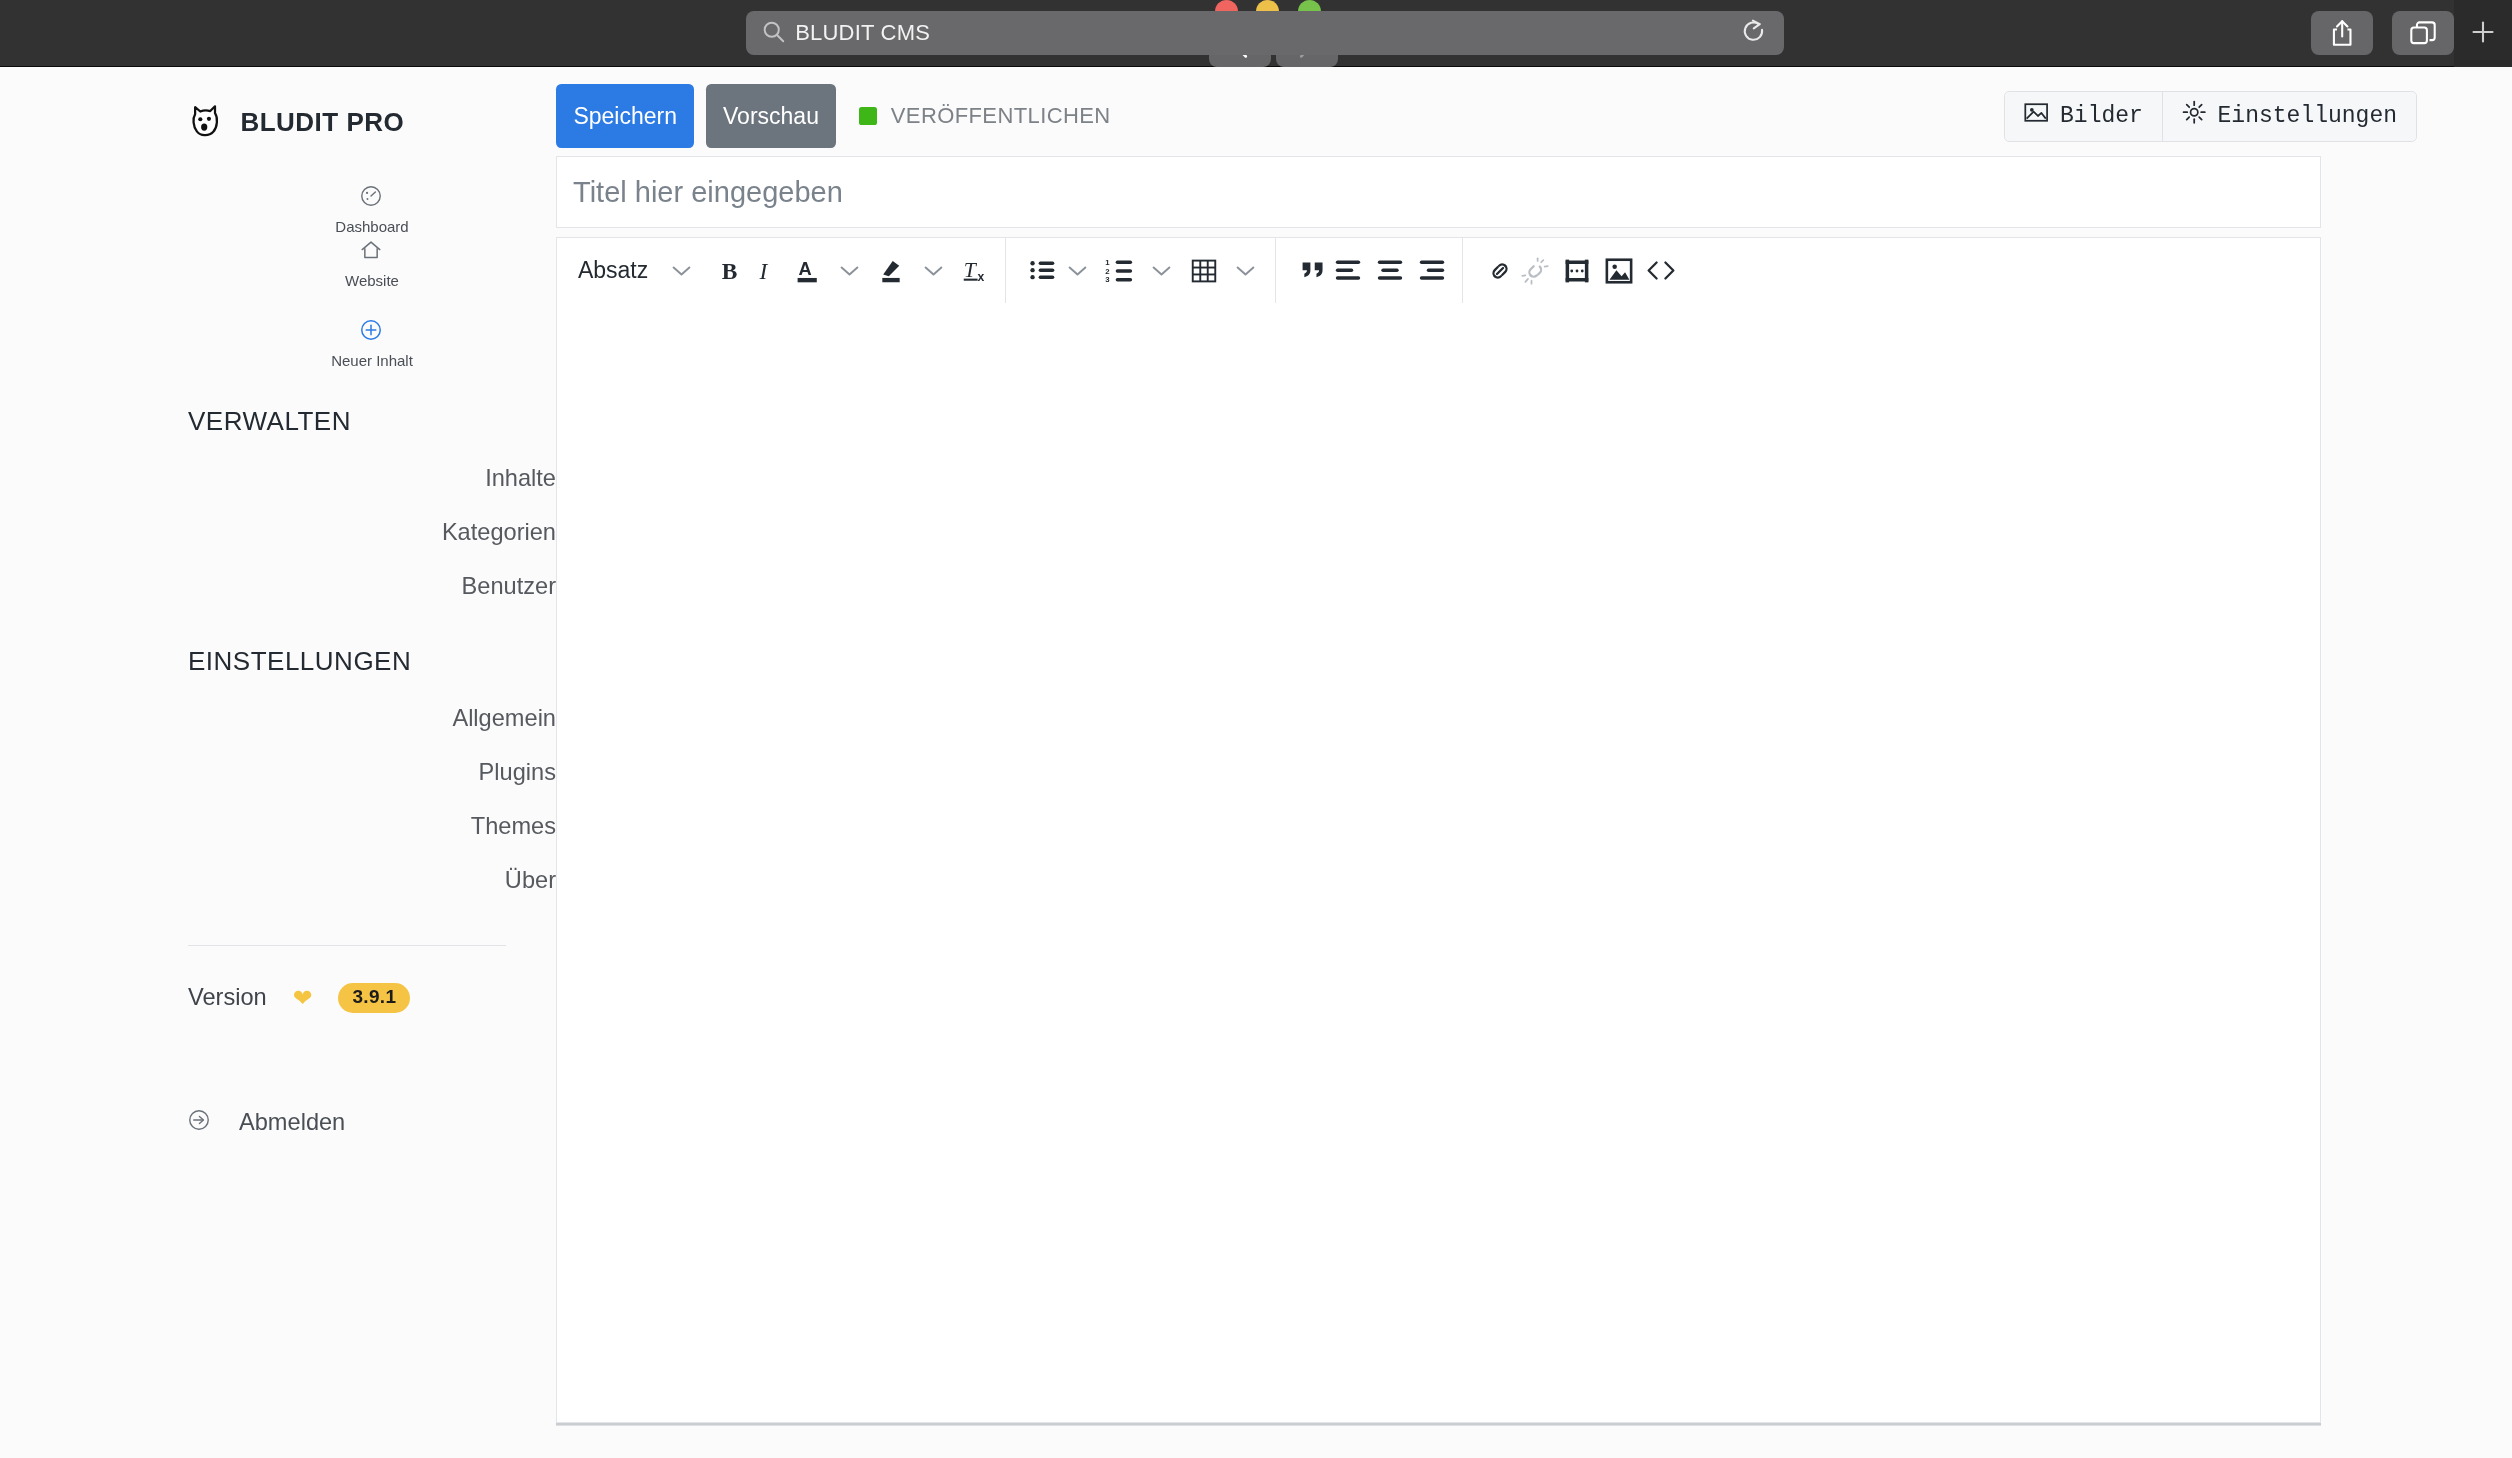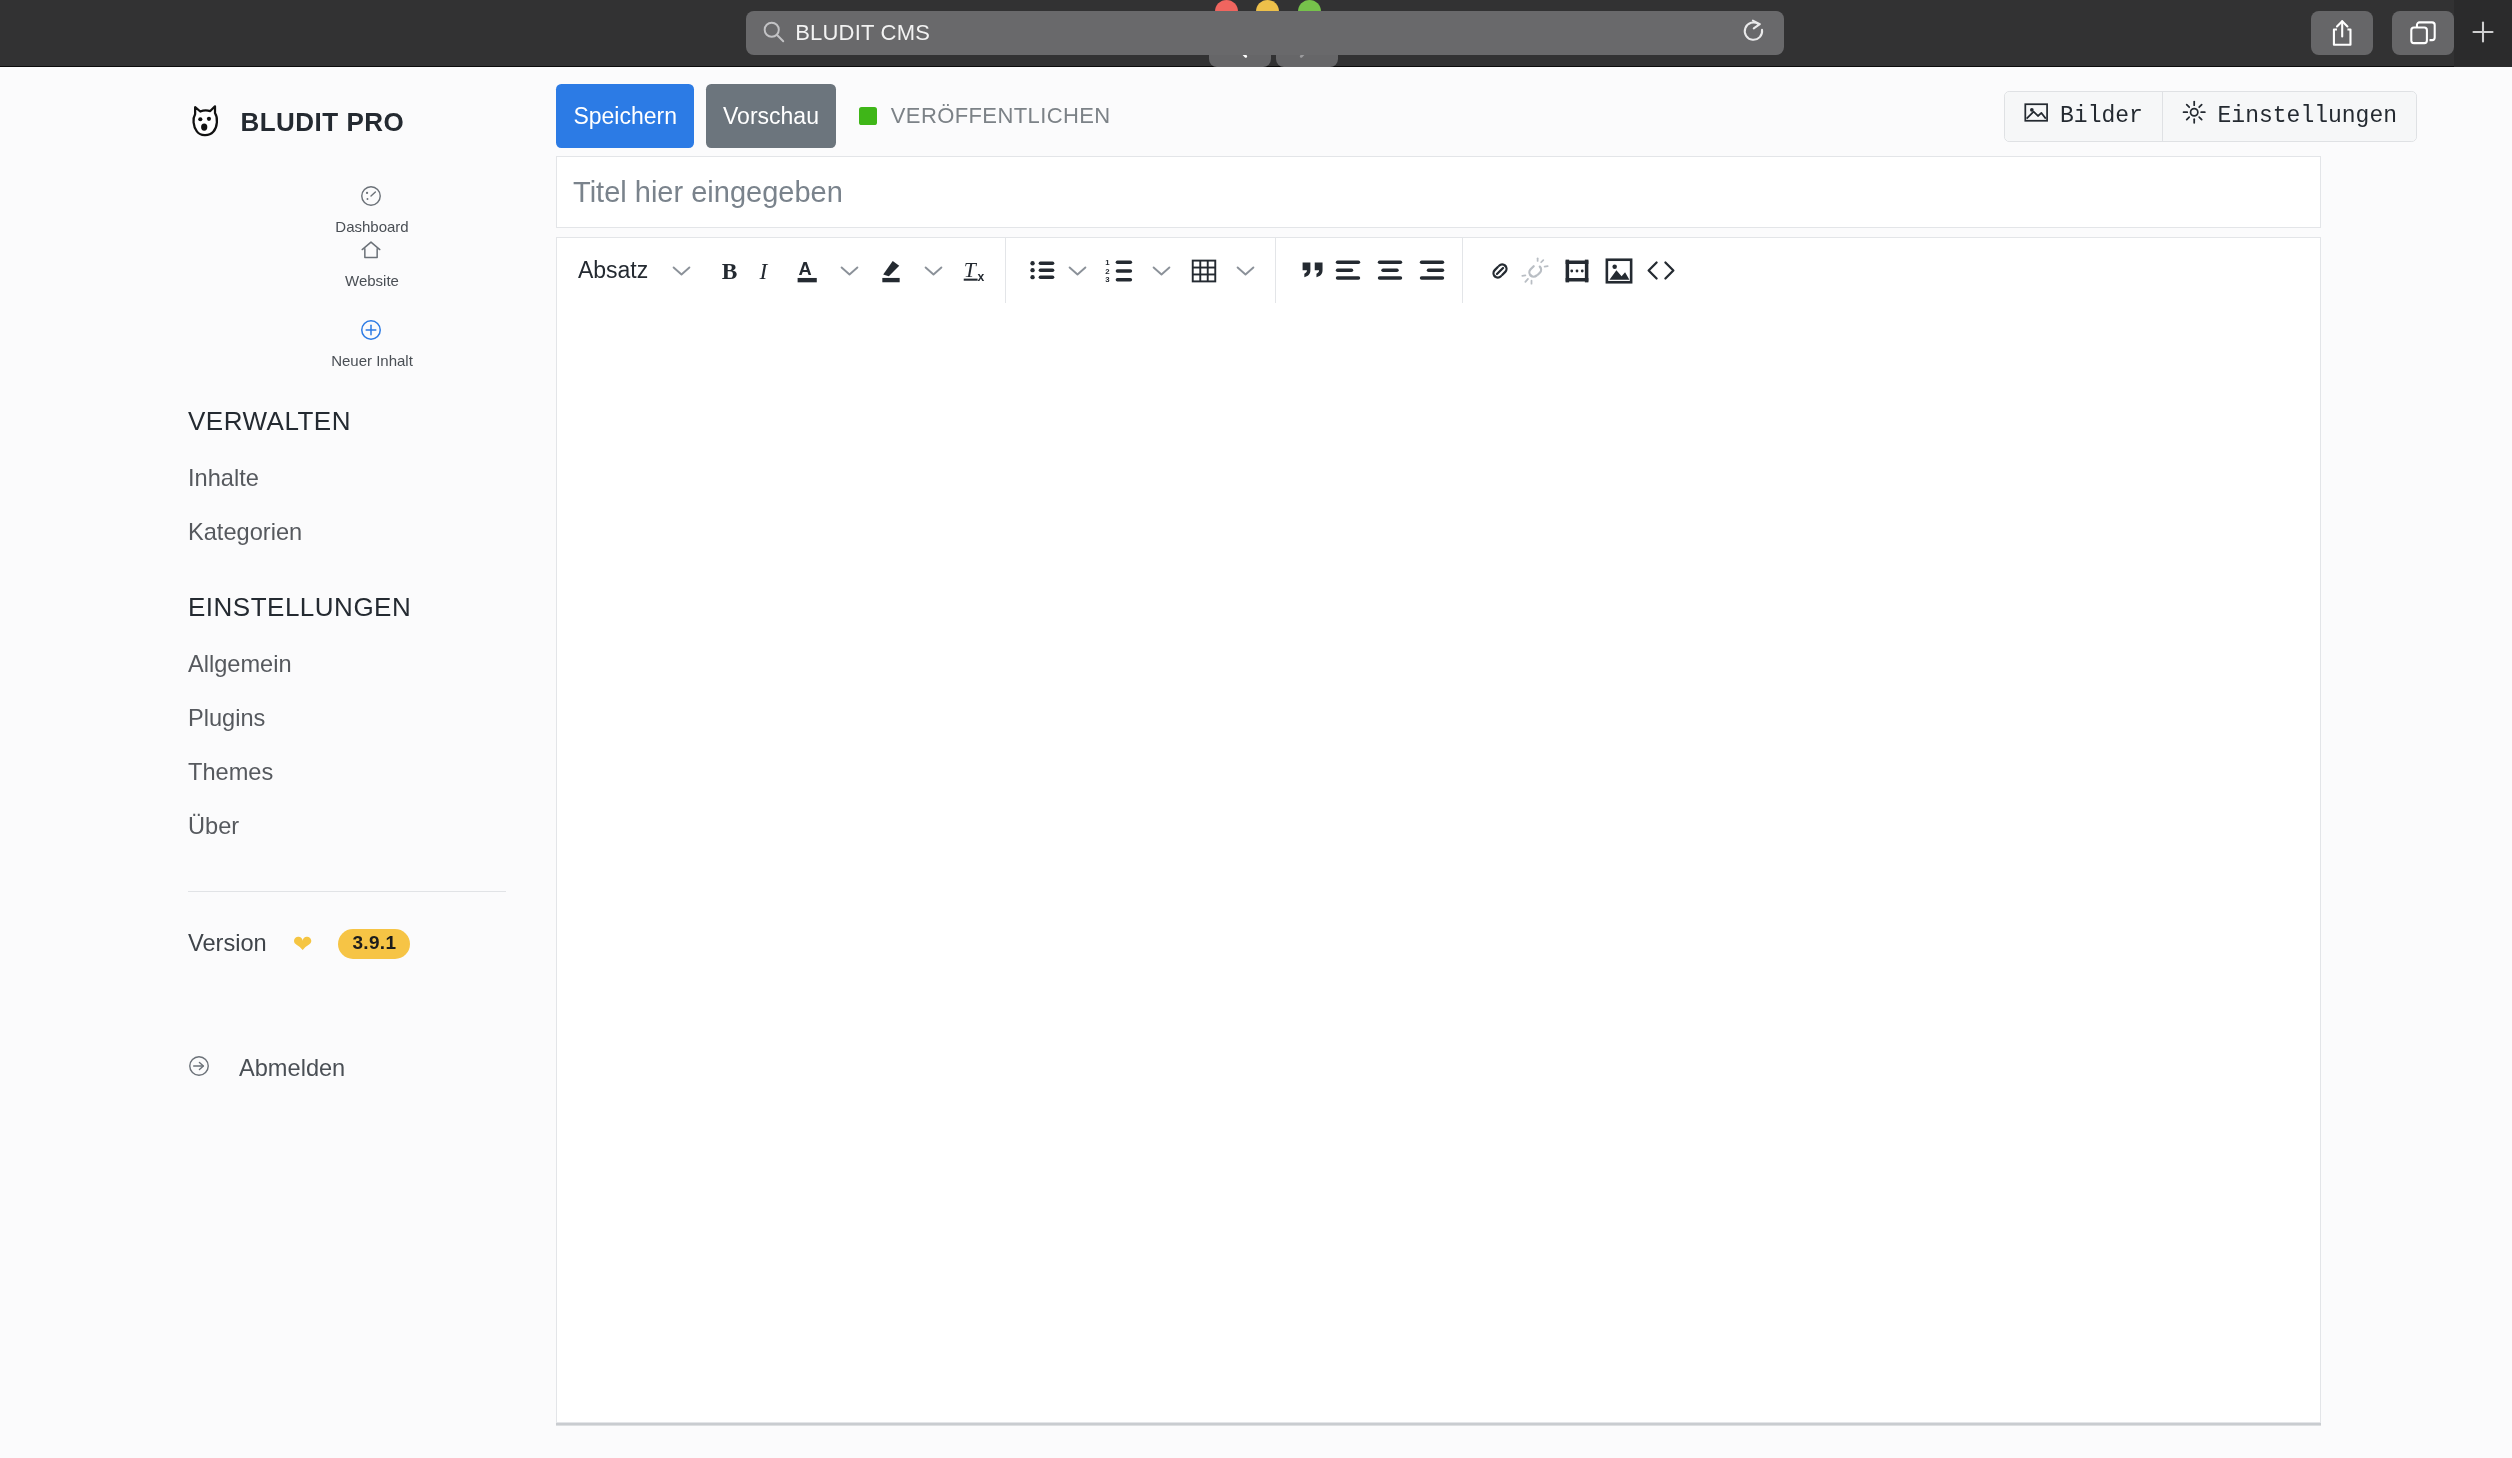--- a/index.html
+++ b/index.html
@@ -102,20 +102,21 @@
   .nav-gap { height: 26px; }
   .section-head {
     font-size: 26px; color: #242a31; font-weight: 400;
     letter-spacing: 0.5px;
     margin-top: 33px; margin-bottom: 14px;
   }
   .sub-link {
     font-size: 23.6px; color: #56595e;
     height: 54px; display: flex; align-items: center;
     cursor: pointer;
+    justify-content: flex-end;
   }
   .sidebar-divider {
     width: 318px; height: 0.9px; background: #e1e3e6;
     margin-top: 38px; margin-bottom: 37px;
   }
   .version-row {
     display: flex; align-items: center; gap: 26px;
     font-size: 23.6px; color: #3f444a;
   }
   .heart { color: #f5c542; font-size: 23.6px; }
@@ -363,20 +364,23 @@
       </span>
       <span>Neuer Inhalt</span>
     </div>
 
     <div class="section-head">VERWALTEN</div>
     <div class="sub-link">
       <span>Inhalte</span>
     </div>
     <div class="sub-link">
       <span>Kategorien</span>
+    </div>
+    <div class="sub-link">
+      <span>Benutzer</span>
     </div>
 
     <div class="section-head">EINSTELLUNGEN</div>
     <div class="sub-link">
       <span>Allgemein</span>
     </div>
     <div class="sub-link">
       <span>Plugins</span>
     </div>
     <div class="sub-link">

